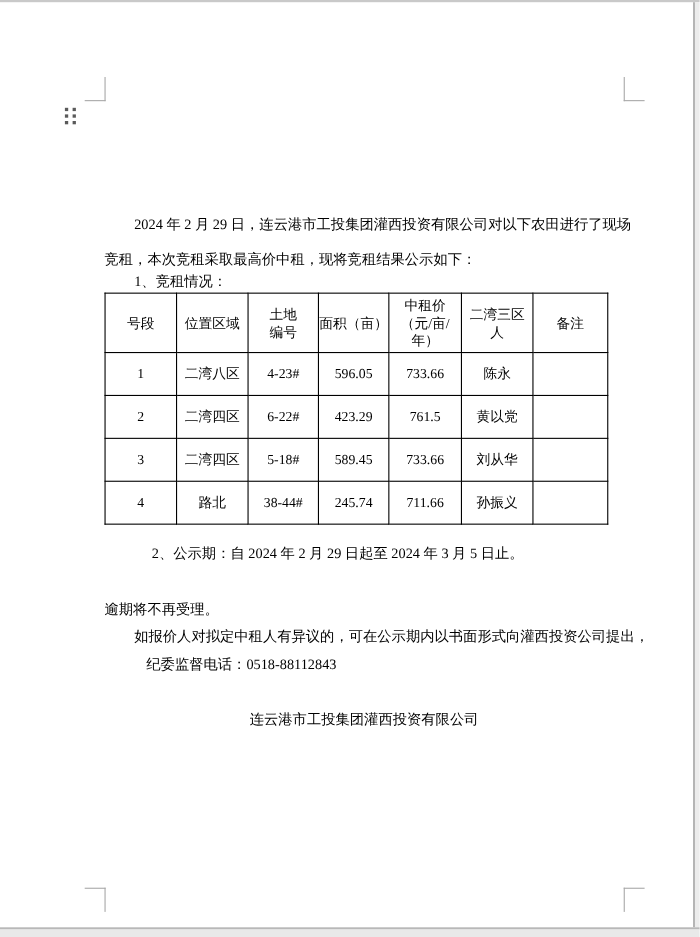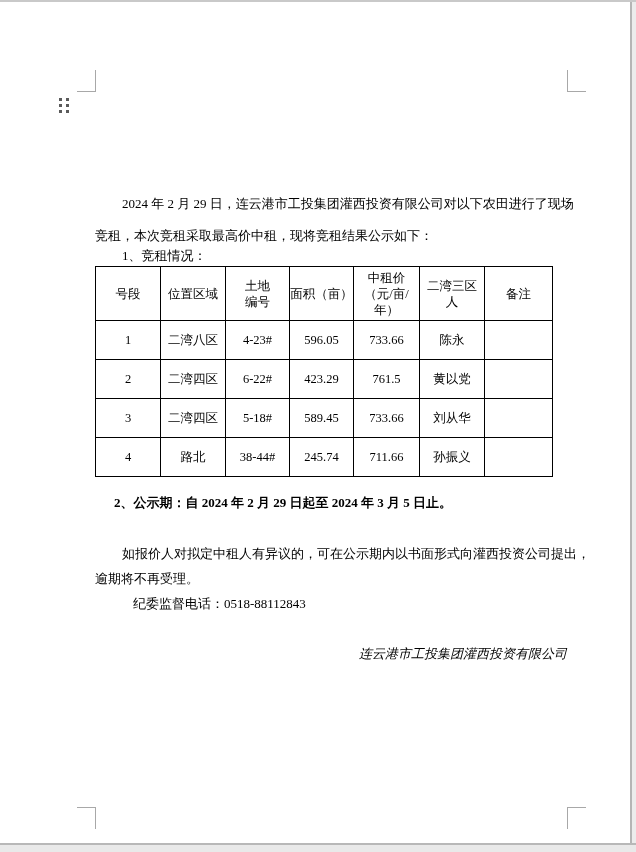--- a/index.html
+++ b/index.html
@@ -30,25 +30,25 @@
   .dots span{width:3px;height:3px;background:#5a5a5a;display:block;}
 
   .title{position:absolute;left:95px;top:86px;width:472px;text-align:center;
          font-size:20px;font-weight:bold;line-height:38px;letter-spacing:0.5px;}
   .title div{white-space:nowrap;}
 
   .line{white-space:nowrap;font-size:13px;}
   .para1{position:absolute;left:95px;top:188px;width:480px;line-height:32px;}
   .indent{text-indent:27px;}
   .sec1{position:absolute;left:95px;top:246px;line-height:20px;}
-  .sec2{position:absolute;left:87px;top:490px;line-height:26px;font-weight:bold;}
+  .sec2{position:absolute;left:111px;top:490px;line-height:26px;}
   .para3{position:absolute;left:95px;top:541px;width:480px;line-height:25px;}
   .phone1{position:absolute;left:106px;top:591px;line-height:25px;}
   .phone2{position:absolute;left:95px;top:616px;line-height:25px;}
-  .sign-co{position:absolute;left:95px;top:641px;width:472px;line-height:26px;text-align:right;font-style:italic;}
+  .sign-co{position:absolute;left:95px;top:641px;width:472px;line-height:26px;text-align:center;}
   .sign-date{position:absolute;left:95px;top:668px;width:438px;line-height:26px;text-align:right;}
 
   table.rent{position:absolute;left:95px;top:266px;border-collapse:collapse;
              table-layout:fixed;width:457px;font-size:12.5px;}
   table.rent td,table.rent th{border:1px solid #000;text-align:center;vertical-align:middle;
              padding:0;font-weight:normal;overflow:hidden;}
   table.rent thead th{height:53px;white-space:pre-line;line-height:16px;}
   table.rent tbody td{height:38px;}
 </style>
 </head>
@@ -145,21 +145,21 @@
         <td>711.66</td>
         <td>孙振义</td>
         <td></td>
       </tr>
     </tbody>
   </table>
 
   <div class="sec2 line indent">2、公示期：自 2024 年 2 月 29 日起至 2024 年 3 月 5 日止。</div>
 
   <div class="para3">
+    <div class="line">逾期将不再受理。</div>
     <div class="line indent">如报价人对拟定中租人有异议的，可在公示期内以书面形式向灌西投资公司提出，</div>
-    <div class="line">逾期将不再受理。</div>
   </div>
 
   <div class="phone1 line indent">纪委监督电话：0518-88112843</div>
 
   <div class="sign-co line">连云港市工投集团灌西投资有限公司</div>
 
 </div>
 
 </body></html>

